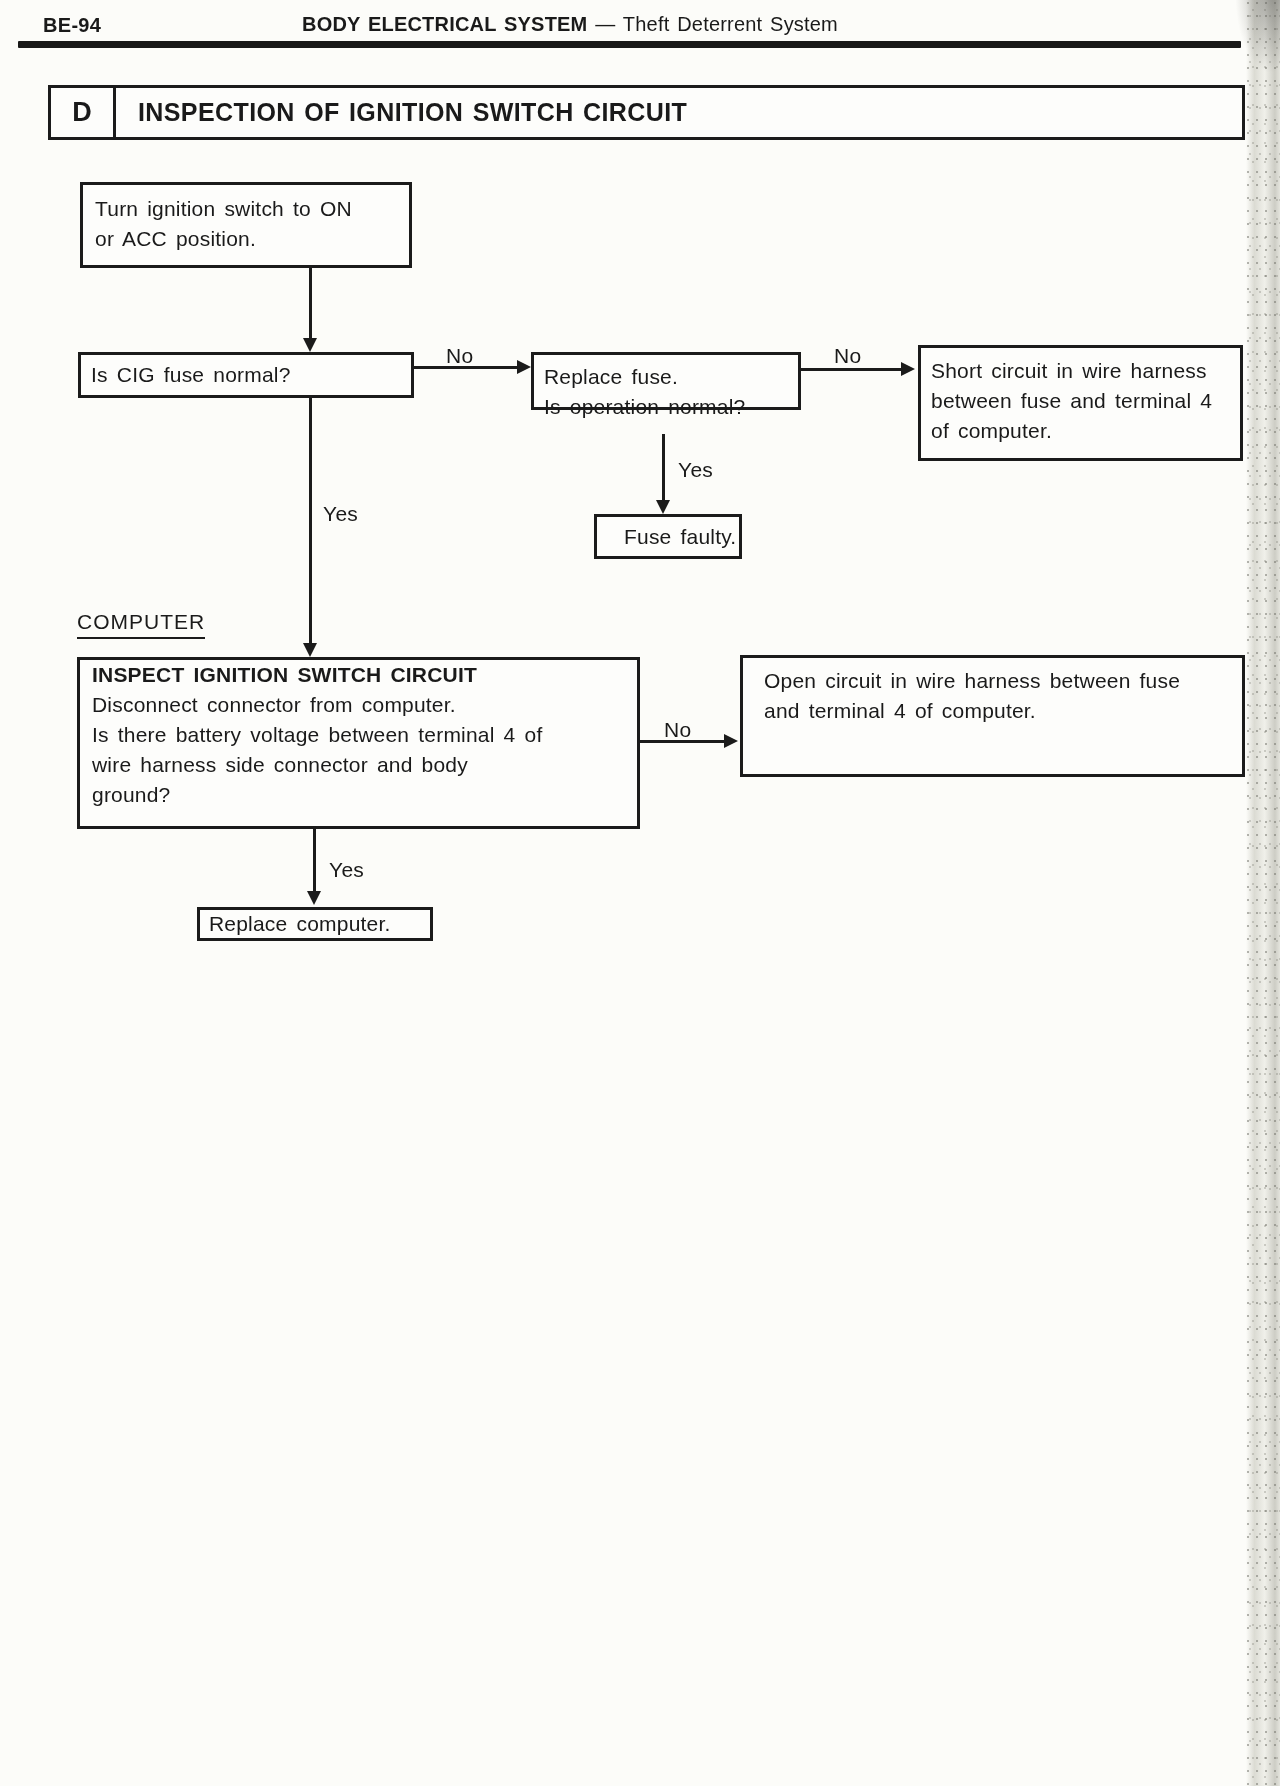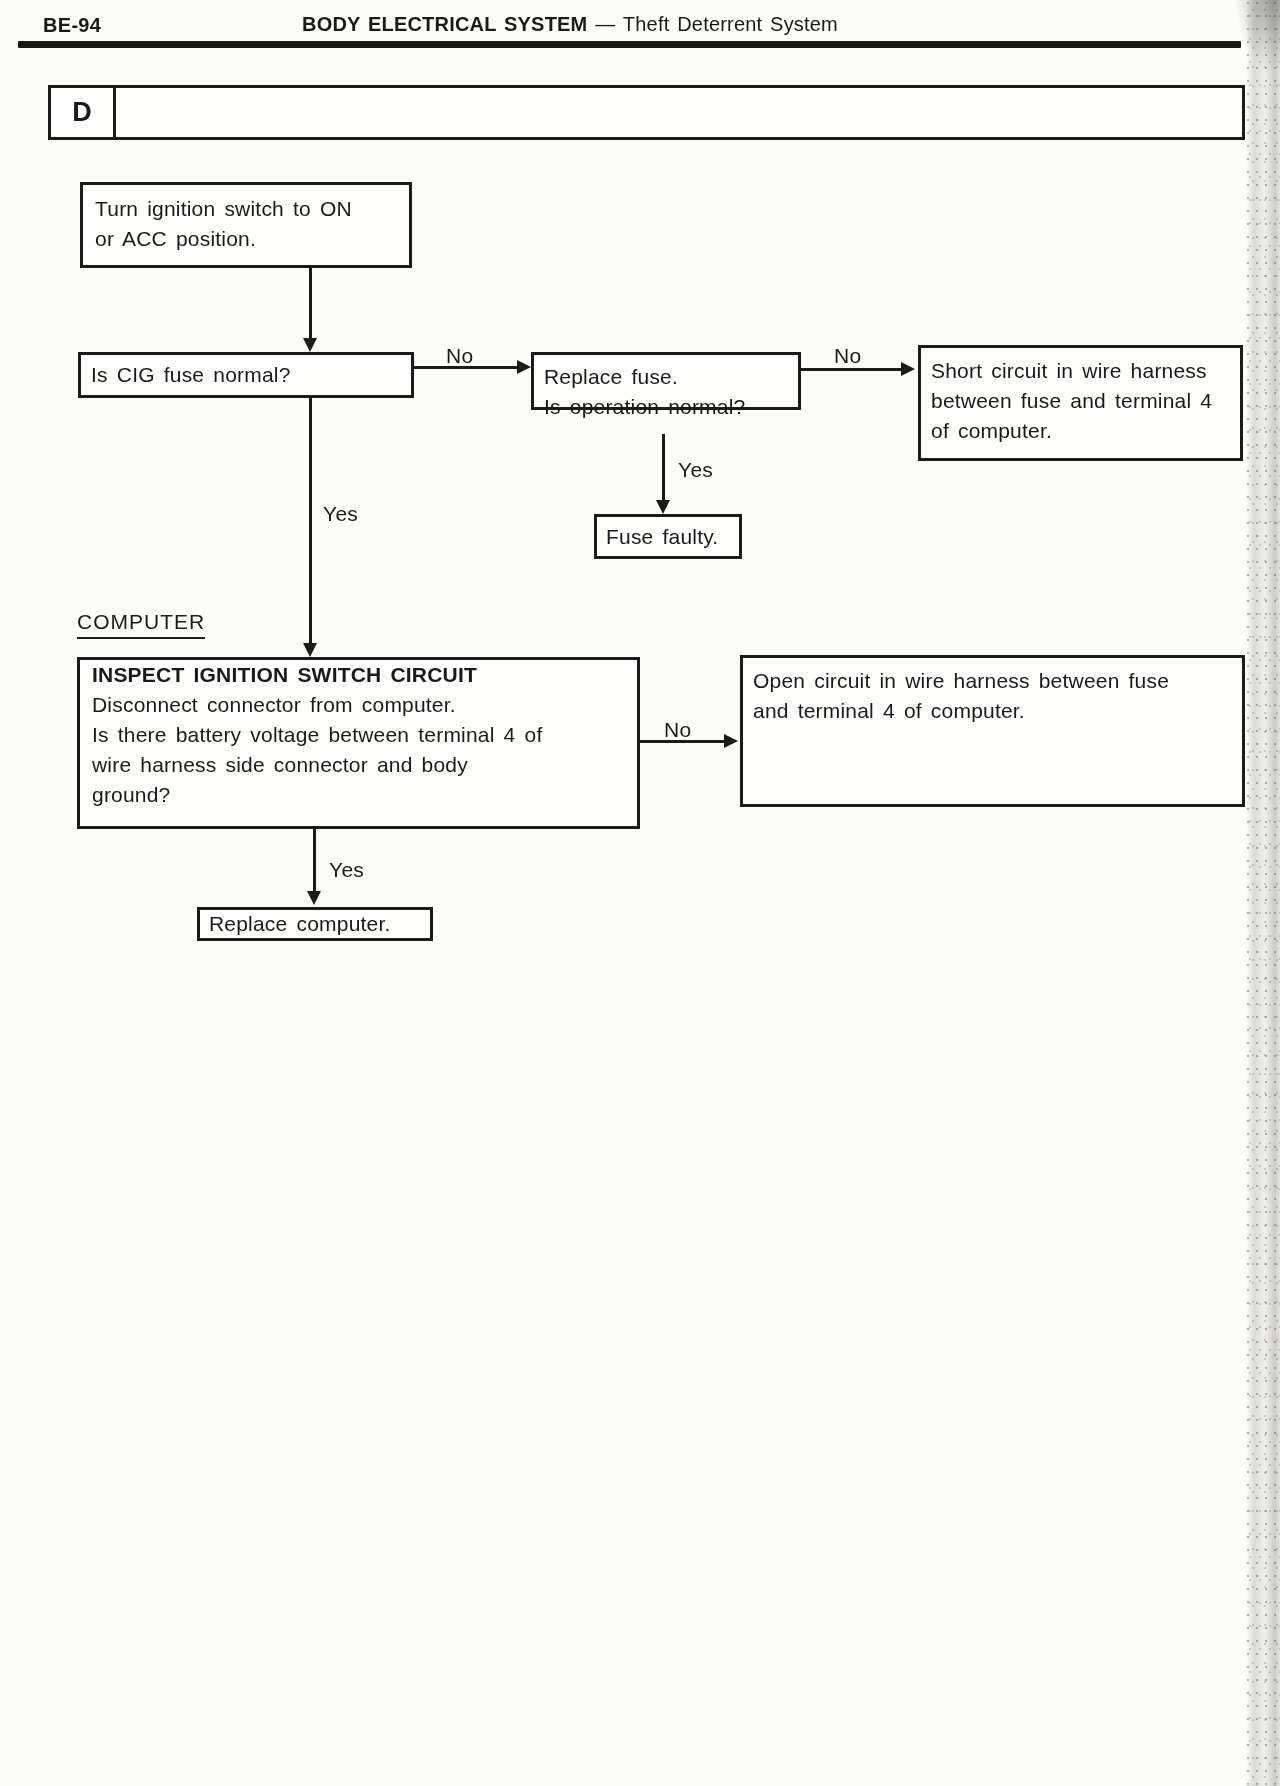--- a/index.html
+++ b/index.html
@@ -24,24 +24,24 @@
   .section-letter{width:62px;border-right:3px solid #1b1b1b;display:flex;align-items:center;justify-content:center;font-size:27px;font-weight:700;}
   .section-title{flex:1;display:flex;align-items:center;padding-left:22px;font-size:25px;font-weight:700;letter-spacing:.4px;word-spacing:2px;}
 
   
   .fbox{position:absolute;border:3px solid #1b1b1b;background:#fdfdfb;box-sizing:border-box;
         font-size:21px;line-height:30px;letter-spacing:.2px;word-spacing:3px;white-space:pre-line;}
   .box-start{left:80px;top:182px;width:332px;height:86px;padding:9px 12px;}
   .box-cig{left:78px;top:352px;width:336px;height:46px;display:flex;align-items:center;padding-left:10px;}
   .box-replace-fuse{left:531px;top:352px;width:270px;height:58px;padding:7px 10px;}
   .box-short{left:918px;top:345px;width:325px;height:116px;padding:8px 10px;}
-  .box-fuse-faulty{left:594px;top:514px;width:148px;height:45px;display:flex;align-items:center;padding-left:9px;}
+  .box-fuse-faulty{left:594px;top:514px;width:148px;height:45px;display:flex;align-items:center;padding-left:27px;}
   .box-inspect{left:77px;top:657px;width:563px;height:172px;padding:0 12px;}
   .box-inspect .bold-line{font-weight:700;}
-  .box-open{left:740px;top:655px;width:505px;height:152px;padding:8px 10px;}
+  .box-open{left:740px;top:655px;width:505px;height:122px;padding:8px 21px;}
   .box-replace-computer{left:197px;top:907px;width:236px;height:34px;display:flex;align-items:center;padding-left:9px;}
 
   .computer-label{position:absolute;left:77px;top:610px;font-size:21px;letter-spacing:1px;border-bottom:2px solid #1b1b1b;padding-bottom:3px;word-spacing:3px;}
 
   
   .vline,.hline{position:absolute;background:#1b1b1b;}
   .vline{width:3px;}
   .hline{height:3px;}
   .head-down{position:absolute;width:0;height:0;border-left:7px solid transparent;border-right:7px solid transparent;border-top:14px solid #1b1b1b;}
   .head-right{position:absolute;width:0;height:0;border-top:7px solid transparent;border-bottom:7px solid transparent;border-left:14px solid #1b1b1b;}
@@ -67,20 +67,21 @@
 <body>
 
 <div class="page">
 
   <div class="page-code">BE-94</div>
   <div class="header-line"><b>BODY ELECTRICAL SYSTEM</b>&nbsp;<span>— Theft Deterrent System</span></div>
   <div class="header-rule"></div>
 
   <div class="section-box">
     <div class="section-letter">D</div>
+    <div class="section-title">INSPECTION OF IGNITION SWITCH CIRCUIT</div>
   </div>
 
   <div class="fbox box-start">Turn ignition switch to ON
 or ACC position.</div>
 
   <div class="vline" style="left:309px;top:268px;height:71px;"></div>
   <div class="head-down" style="left:303px;top:338px;"></div>
 
   <div class="fbox box-cig">Is CIG fuse normal?</div>
 

